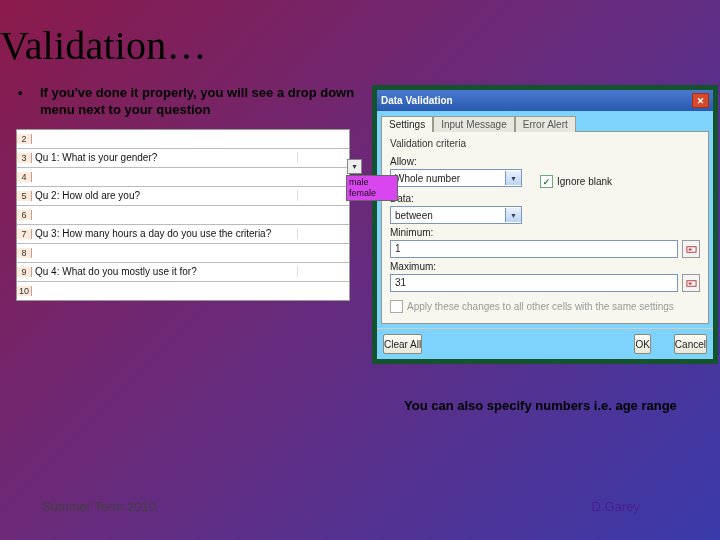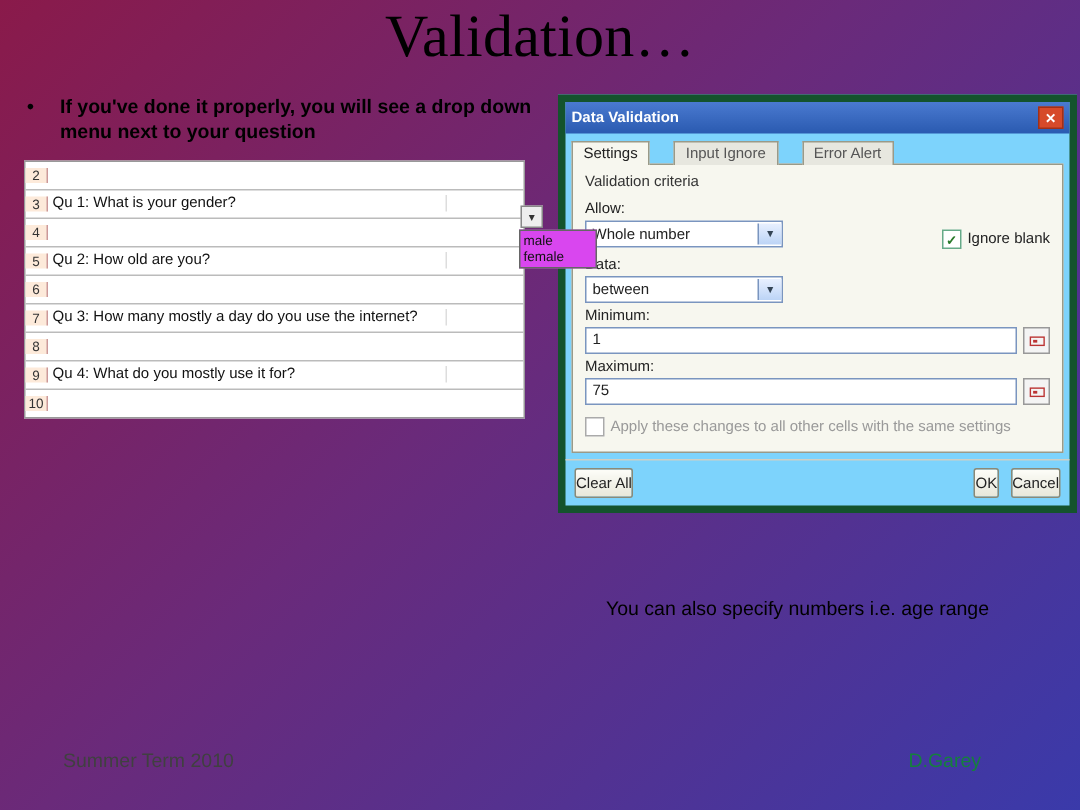--- a/index.html
+++ b/index.html
@@ -1,20 +1,20 @@
 <!DOCTYPE html>
 <html><head>
 <meta charset="utf-8">
 <style>
   html,body{margin:0;padding:0}
   body{width:720px;height:540px;font-family:Arial,Helvetica,sans-serif;
     background:linear-gradient(135deg,#8a1a4a 0%,#6a2a7a 45%,#3a3aaa 100%);
     position:relative;overflow:hidden}
-  .title{text-align:center;font-family:"Times New Roman",serif;font-size:40px;
-    color:#000;letter-spacing:0.2px}
+  .title{font-family:"Times New Roman",serif;font-size:40px;
+    color:#000;padding-top:22px;letter-spacing:0.2px}
   .content{display:flex;padding:16px 16px 0 16px;gap:6px}
   .leftcol{flex:0 0 350px}
   .bulletRow{display:flex;color:#000;font-size:13px;font-weight:bold;line-height:1.3;
     padding:0 2px 10px 2px}
   .bulletMark{flex:0 0 22px}
   .sheet{background:#fff;border:1px solid #999;width:332px;font-size:10px;color:#111}
   .srow{display:flex;border-bottom:1px solid #bbb;height:18px;align-items:center}
   .srow:last-child{border-bottom:none}
   .rh{flex:0 0 14px;background:#fdeada;border-right:1px solid #c99;text-align:center;font-size:9px;color:#333}
   .rc{flex:1;padding-left:3px;border-right:1px solid #ddd;white-space:nowrap;overflow:hidden}
@@ -24,48 +24,48 @@
     border:1px solid #888;display:flex;align-items:center;justify-content:center;font-size:8px;color:#333}
   .ddpop{position:absolute;right:-50px;top:17px;width:46px;background:#d946ef;border:1px solid #666;
     font-size:9px;padding:1px 2px;line-height:1.25}
   
   .dlgwrap{flex:1}
   .dlg{width:336px;background:#7dd3fc;border:5px solid #14532d;font-size:10px;color:#222}
   .dlgTitle{background:linear-gradient(#4a7ad0,#2a5ab0);color:#fff;font-weight:bold;
     padding:3px 4px;display:flex;align-items:center;justify-content:space-between;height:15px}
   .closebox{width:15px;height:13px;background:#d64a2a;border:1px solid #a03018;color:#fff;
     display:flex;align-items:center;justify-content:center;font-size:9px;font-weight:bold}
-  .tabs{display:flex;padding:4px 4px 0 4px;gap:16px}
+  .tabs{display:flex;padding:4px 4px 0 4px;gap:0}
   .tab{border:1px solid #9a9a88;border-bottom:none;padding:2px 7px;background:#f7f7ef;font-size:10px;position:relative;top:1px}
   .tab.inactive{background:#e7e7df;color:#555}
   .tabbody{margin:0 4px 4px 4px;border:1px solid #9a9a88;background:#f7f7ef;padding:6px 8px 10px 8px}
   .crit{font-size:10px;color:#333;margin-bottom:4px}
   .fld{margin:3px 0}
   .lbl{font-size:10px;color:#222;margin-bottom:2px}
   .selbox{display:flex;align-items:center;background:#fff;border:1px solid #7a95bf;height:16px;width:130px}
   .selbox span{flex:1;padding-left:4px;font-size:10px}
   .selbtn{width:15px;height:14px;background:linear-gradient(#e8f0ff,#bcd4f6);border-left:1px solid #7a95bf;
     display:flex;align-items:center;justify-content:center;font-size:7px;color:#345}
   .inrow{display:flex;align-items:center;gap:4px}
   .txt{background:#fff;border:1px solid #7a95bf;height:16px;flex:1;padding-left:4px;font-size:10px;line-height:16px}
   .pick{width:16px;height:16px;border:1px solid #999;background:#f4f4f4;display:flex;align-items:center;justify-content:center}
   .pick svg{width:11px;height:11px}
   .chkrow{display:flex;align-items:center;gap:4px;font-size:10px}
   .chk{width:11px;height:11px;border:1px solid #6a8;background:#fff;display:flex;align-items:center;justify-content:center;font-size:9px;color:#2a7a2a;font-weight:bold}
   .chk.off{border-color:#aaa;color:transparent}
-  .topflex{display:flex;justify-content:space-between;align-items:flex-end}
+  .topflex{display:flex;justify-content:flex-start;align-items:flex-end}
   .greytxt{color:#999}
   .dlgBtns{display:flex;justify-content:space-between;padding:5px 6px;border-top:1px solid #cfcfc4}
   .btn{border:1px solid #8a8a78;background:linear-gradient(#fdfdf8,#e7e7da);height:18px;padding:0 0;
     font-size:10px;display:flex;align-items:center;border-radius:2px}
-  .btngrp{display:flex;gap:8px}
-  .caption{color:#000;font-weight:normal;font-size:13px;line-height:1.3;
+  .btngrp{display:flex;gap:23px}
+  .caption{color:#000;font-weight:bold;font-size:13px;line-height:1.3;
     position:absolute;left:404px;top:398px;width:300px}
   .footL{position:absolute;left:42px;bottom:26px;color:#404040;font-size:13px}
-  .footR{position:absolute;right:66px;bottom:26px;color:#15803d;font-size:13px}
+  .footR{position:absolute;right:80px;bottom:26px;color:#4c1d95;font-size:13px}
 </style>
 </head>
 <body>
 
 <div class="title">Validation…</div>
 
 <div class="content">
   <div class="leftcol">
     <div class="bulletRow">
       <div class="bulletMark">•</div>
@@ -99,21 +99,21 @@
           <div class="rc">Qu 2: How old are you?</div>
           <div class="rc2"></div>
         </div>
       <div class="srow">
           <div class="rh">6</div>
           <div class="rc"></div>
           <div class="rc2"></div>
         </div>
       <div class="srow">
           <div class="rh">7</div>
-          <div class="rc">Qu 3: How many mostly a day do you use the internet?</div>
+          <div class="rc">Qu 3: How many hours a day do you use the criteria?</div>
           <div class="rc2"></div>
         </div>
       <div class="srow">
           <div class="rh">8</div>
           <div class="rc"></div>
           <div class="rc2"></div>
         </div>
       <div class="srow">
           <div class="rh">9</div>
           <div class="rc">Qu 4: What do you mostly use it for?</div>
@@ -128,21 +128,21 @@
   </div>
 
   <div class="dlgwrap">
     <div class="dlg">
       <div class="dlgTitle">
         <span>Data Validation</span>
         <div class="closebox">✕</div>
       </div>
       <div class="tabs">
         <div class="tab">Settings</div>
-        <div class="tab inactive">Input Ignore</div>
+        <div class="tab inactive">Input Message</div>
         <div class="tab inactive">Error Alert</div>
       </div>
       <div class="tabbody">
         <div class="crit">Validation criteria</div>
 
         <div class="topflex">
           <div class="fld" style="flex:0 0 150px">
             <div class="lbl">Allow:</div>
             <div class="selbox">
               <span>Whole number</span>
@@ -172,21 +172,21 @@
                   <rect x="1" y="3" width="10" height="6" fill="none" stroke="#b33" stroke-width="1"></rect>
                   <rect x="3" y="5" width="3" height="2" fill="#b33"></rect>
                 </svg>
             </div>
           </div>
         </div>
 
         <div class="fld">
           <div class="lbl">Maximum:</div>
           <div class="inrow">
-            <div class="txt">75</div>
+            <div class="txt">31</div>
             <div class="pick">
               <svg viewBox="0 0 12 12">
                   <rect x="1" y="3" width="10" height="6" fill="none" stroke="#b33" stroke-width="1"></rect>
                   <rect x="3" y="5" width="3" height="2" fill="#b33"></rect>
                 </svg>
             </div>
           </div>
         </div>
 
         <div class="chkrow greytxt" style="margin-top:8px">

